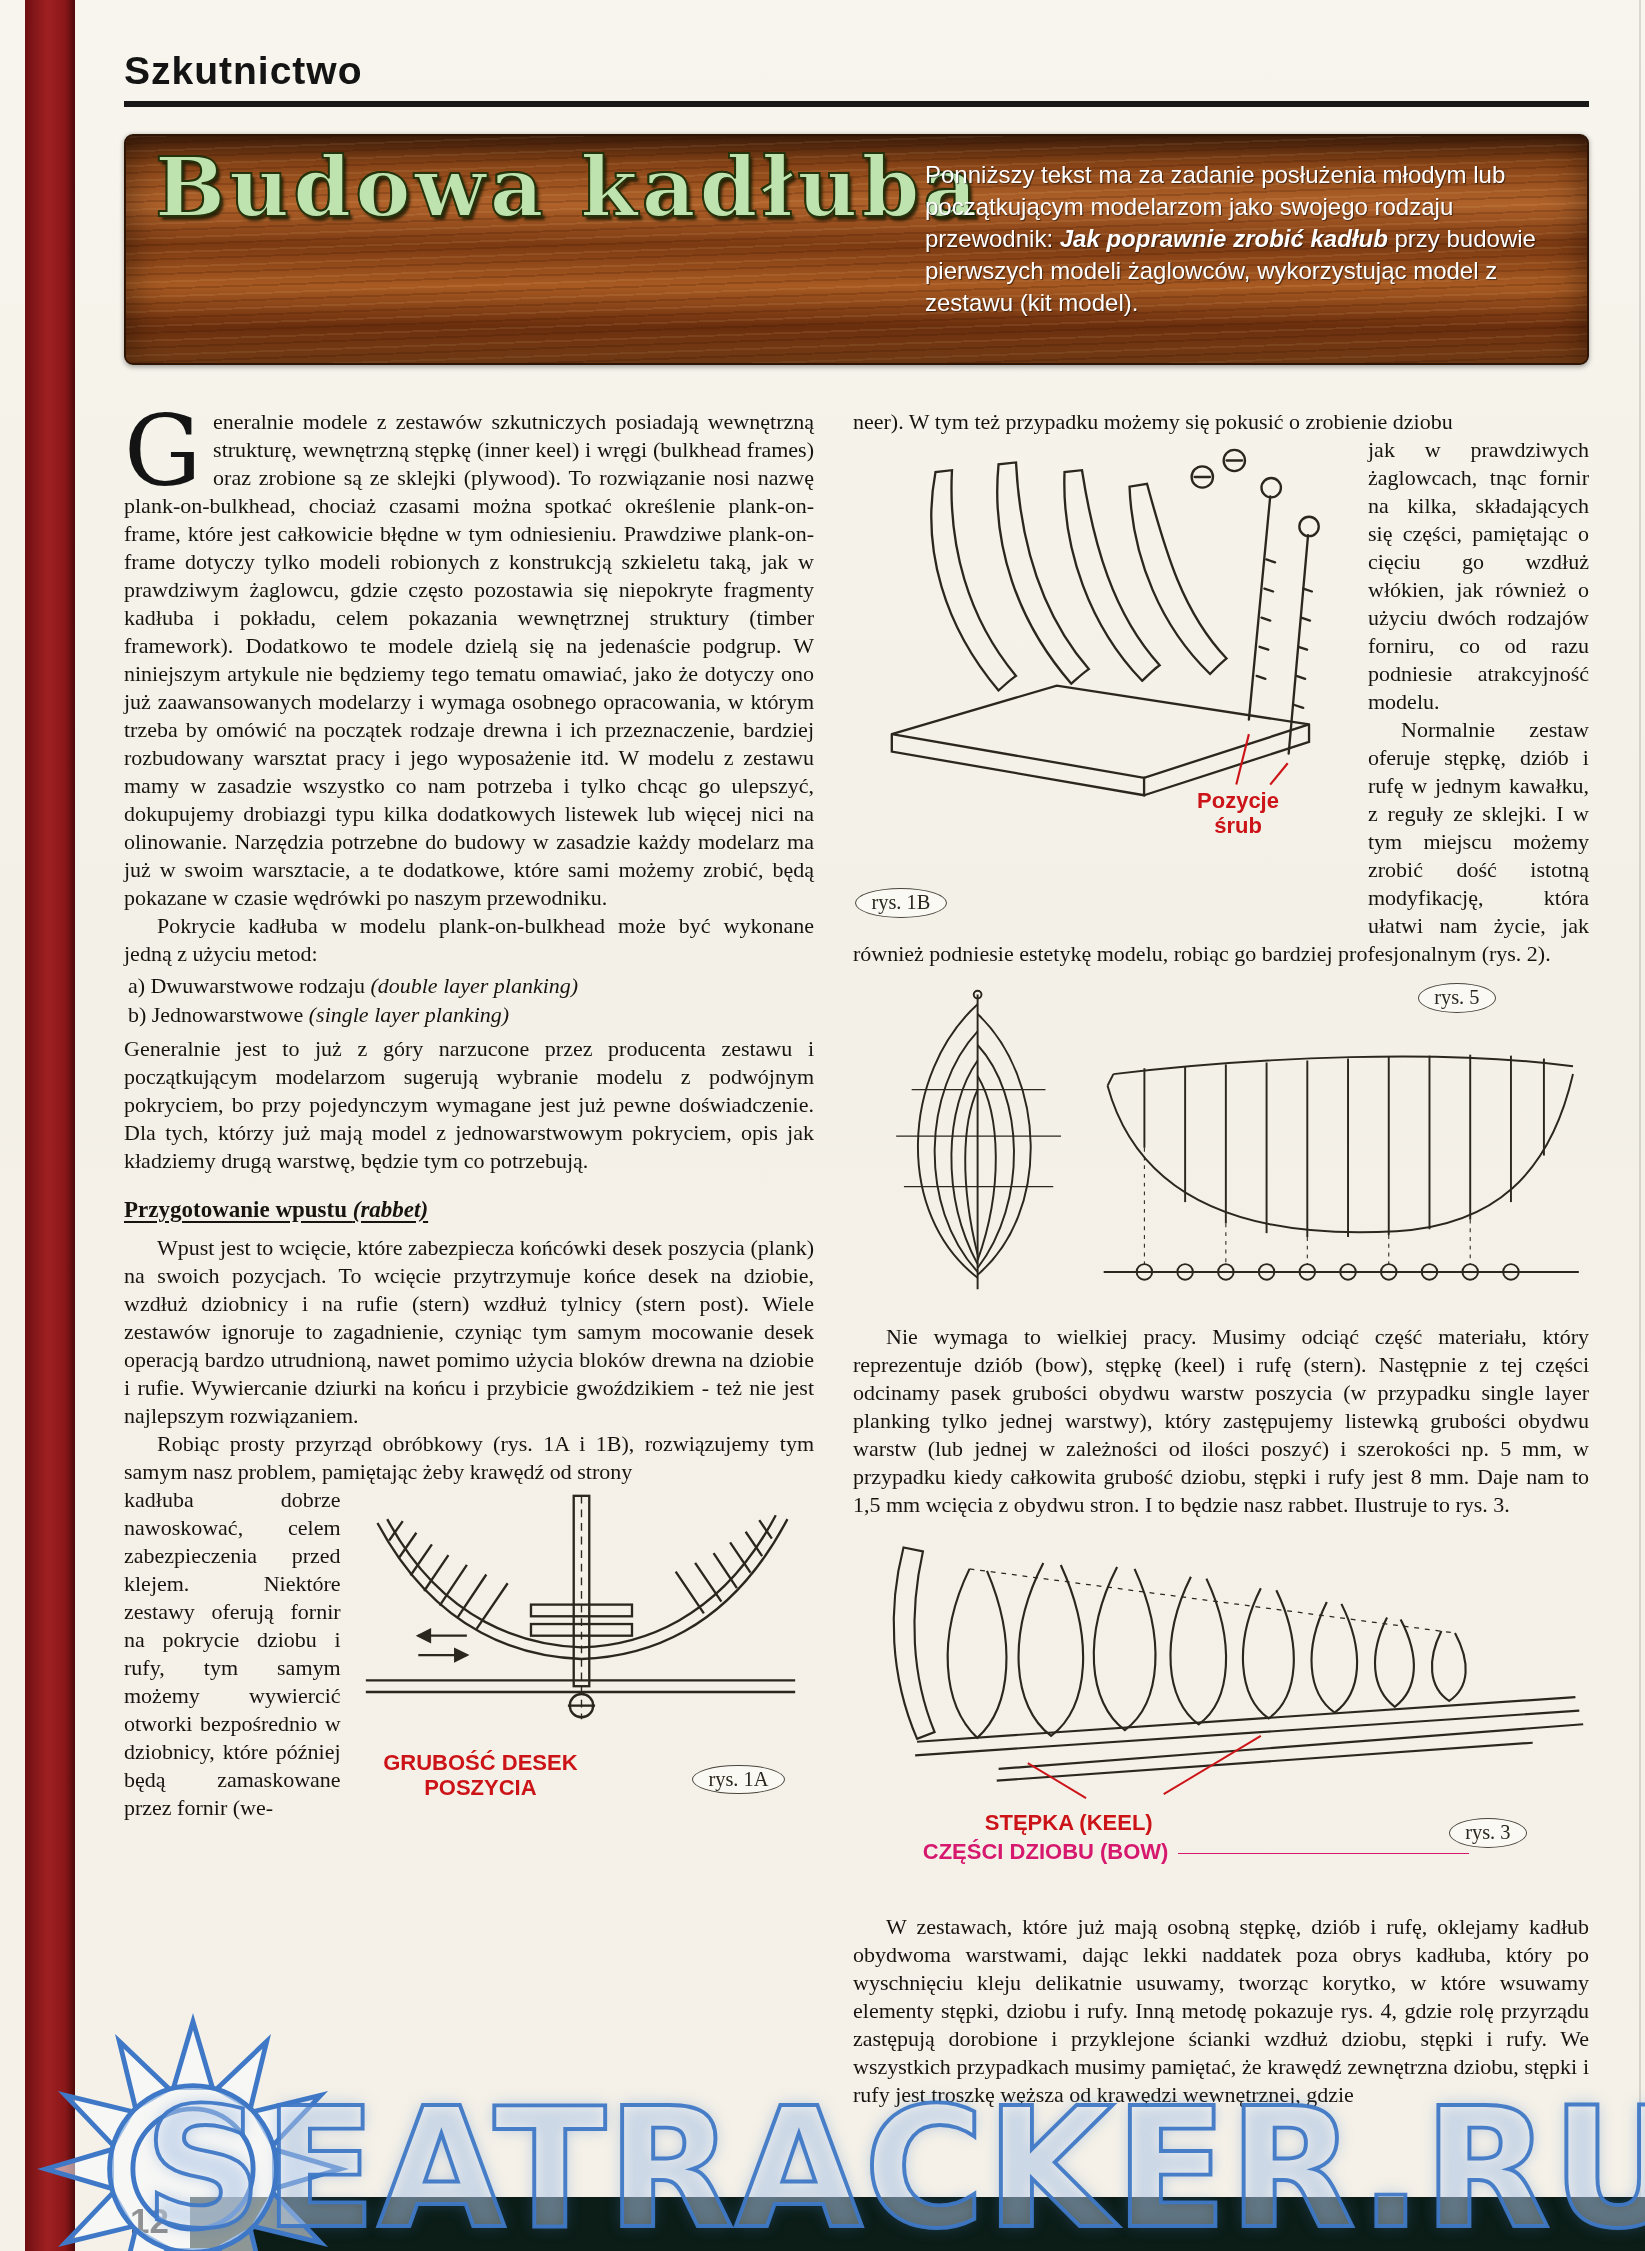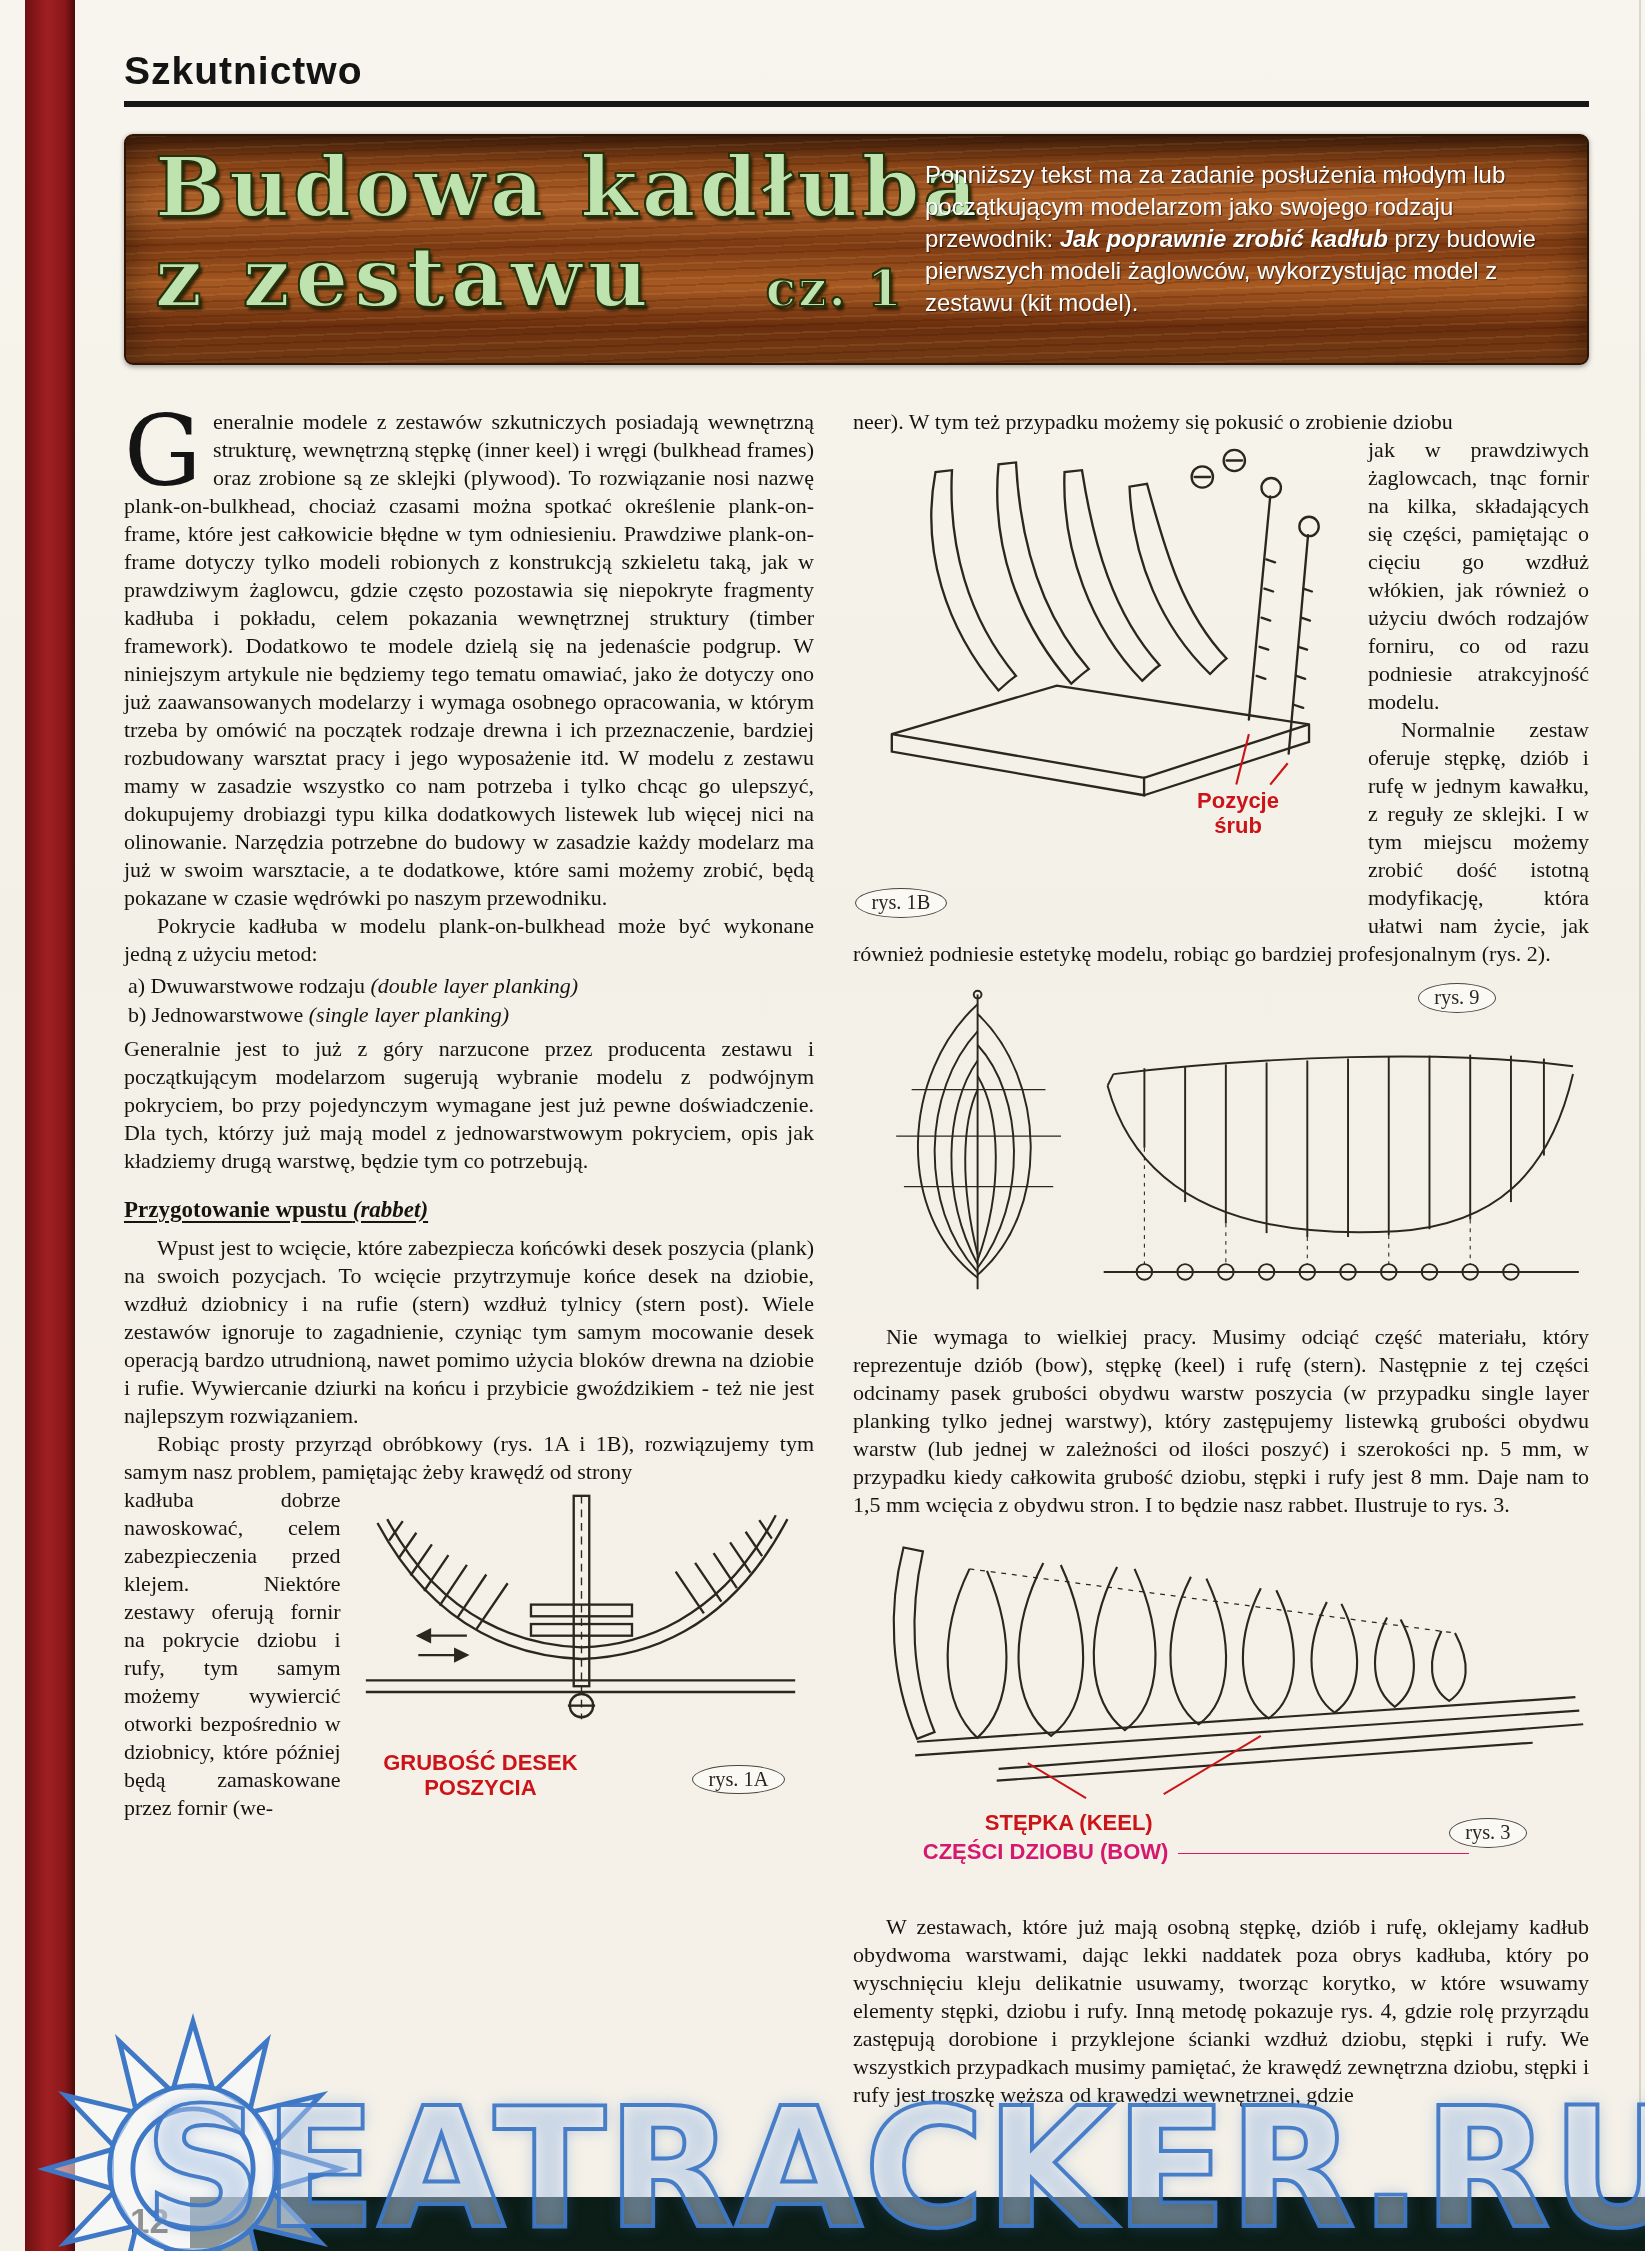--- a/index.html
+++ b/index.html
@@ -139,24 +139,20 @@
   <div class="content">
 
     <div class="header">
       <span class="header-title">Szkutnictwo</span>
       <div class="header-rule"></div>
     </div>
 
     <div class="banner">
       <div class="banner-title">
         <div class="title1">Budowa kadłuba</div>
-        <div class="title2-row">
-          <span class="title2">z zestawu</span>
-          <span class="part">cz. 1</span>
-        </div>
       </div>
       <div class="banner-intro">
         <span>Ponniższy tekst ma za zadanie posłużenia młodym lub początkującym modelarzom jako swojego rodzaju przewodnik: </span><span class="bold-it">Jak poprawnie zrobić kadłub</span><span> przy budowie pierwszych modeli żaglowców, wykorzystując model z zestawu (kit model).</span>
       </div>
     </div>
 
     <div class="columns">
 
       <div class="col-left">
         <p class="body-text">
@@ -285,21 +281,21 @@
                 <circle cx="384" cy="300" r="8"></circle>
                 <circle cx="426" cy="300" r="8"></circle>
                 <circle cx="468" cy="300" r="8"></circle>
                 <circle cx="510" cy="300" r="8"></circle>
                 <circle cx="552" cy="300" r="8"></circle>
                 <circle cx="594" cy="300" r="8"></circle>
                 <circle cx="636" cy="300" r="8"></circle>
                 <circle cx="678" cy="300" r="8"></circle>
             </g>
           </svg>
-          <span class="badge fig2-badge">rys. 9</span>
+          <span class="badge fig2-badge">rys. 5</span>
         </figure>
 
         <p class="body-text indent">Nie wymaga to wielkiej pracy. Musimy odciąć część materiału, który reprezentuje dziób (bow), stępkę (keel) i rufę (stern). Następnie z tej części odcinamy pasek grubości obydwu warstw poszycia (w przypadku single layer planking tylko jednej warstwy), który zastępujemy listewką grubości obydwu warstw (lub jednej w zależności od ilości poszyć) i szerokości np. 5 mm, w przypadku kiedy całkowita grubość dziobu, stępki i rufy jest 8 mm. Daje nam to 1,5 mm wcięcia z obydwu stron. I to będzie nasz rabbet. Ilustruje to rys. 3.</p>
 
         <figure class="fig fig-3">
           <svg viewBox="0 0 758 280" width="736" height="272">
             <g fill="none" stroke="#2b261e" stroke-width="2.2">
               <path d="M52,18 C36,80 38,150 66,215 L84,208 C60,150 58,85 72,22 Z"></path>
               <path d="M66,218 L744,172"></path>
               <path d="M64,232 L748,186"></path>

